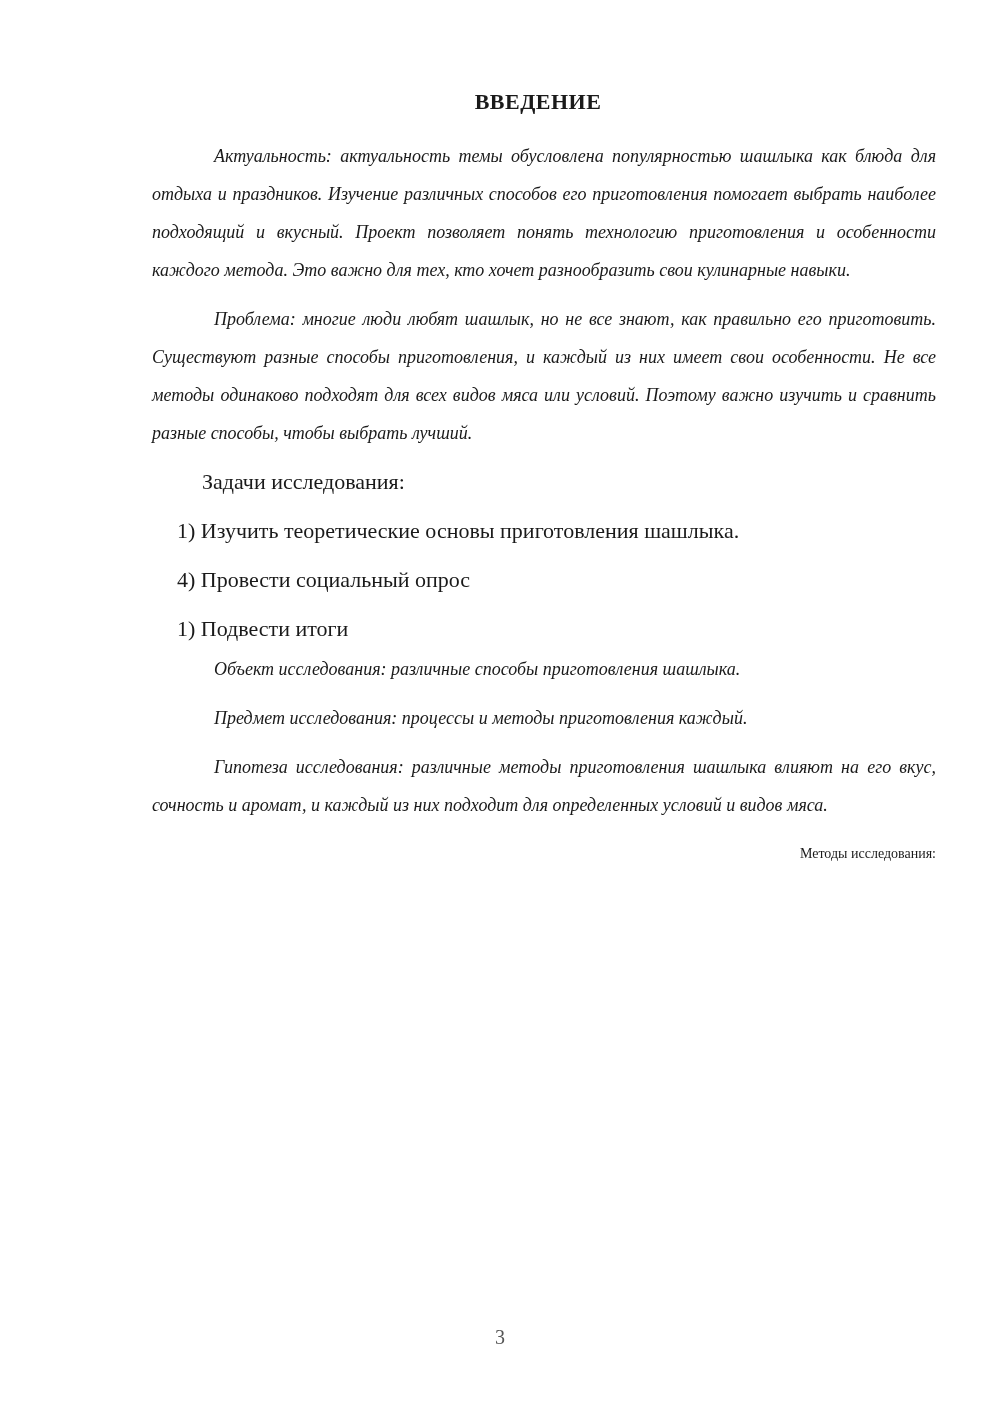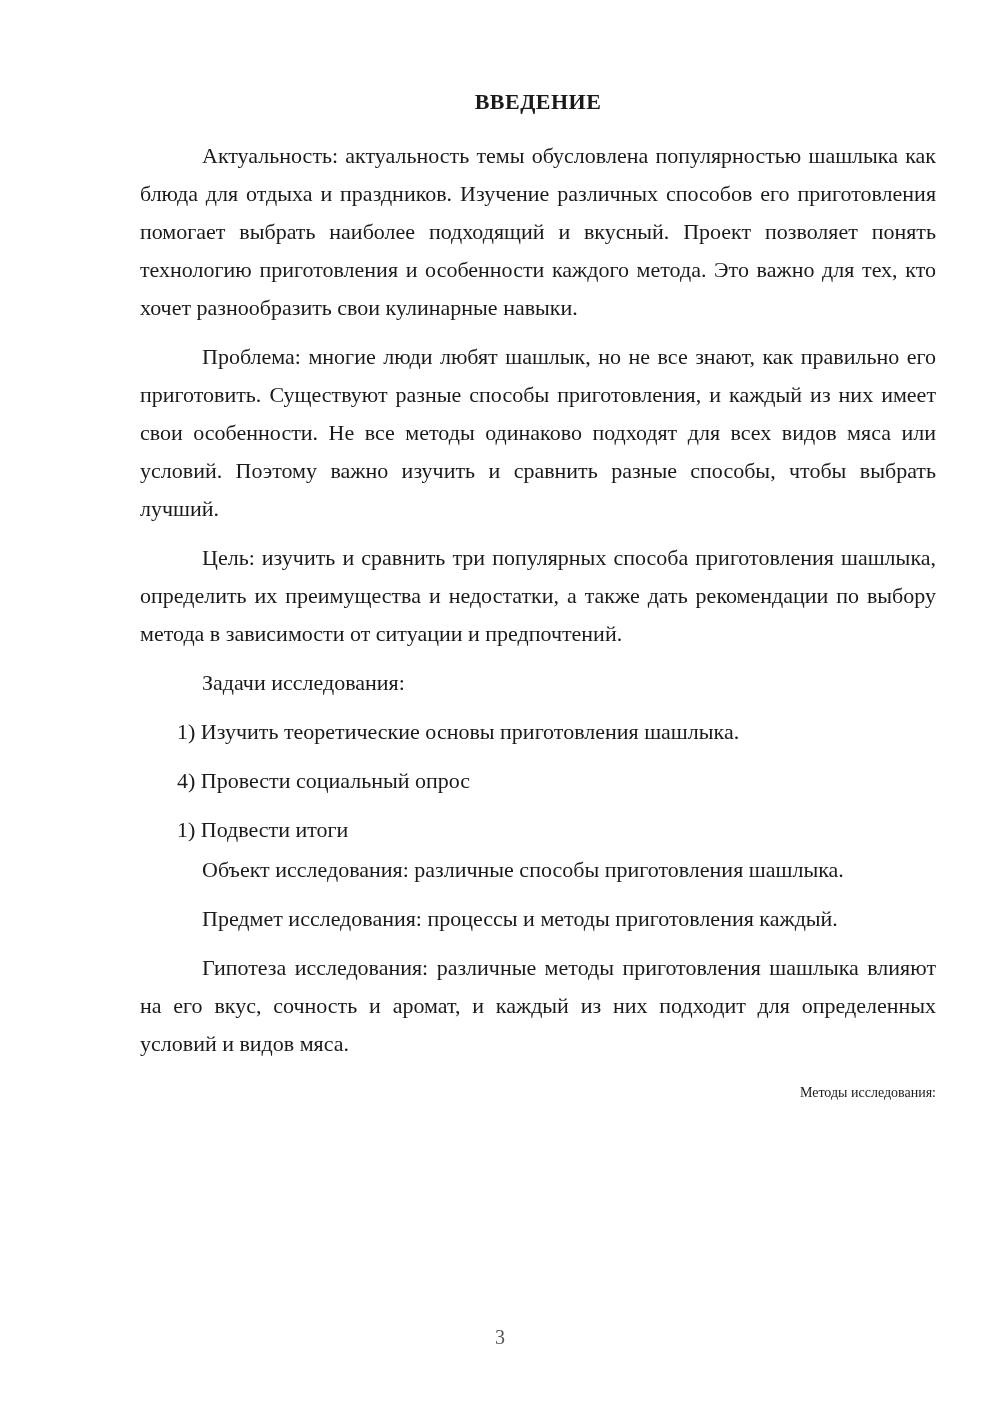--- a/index.html
+++ b/index.html
@@ -26,27 +26,28 @@
   }
   .doc-title {
     text-align: center;
     font-weight: bold;
     font-size: 22px;
     letter-spacing: 0.5px;
     margin: 0 0 20px 0;
     line-height: 1.3;
   }
   .para {
-    margin: 0 0 0 0;
+    margin: 0 0 0 12px;
     text-align: justify;
     text-justify: inter-word;
-    font-size: 22px;
+    font-size: 18px;
     line-height: 38px;
     text-indent: 62px;
     hyphens: none;
+    font-style: italic;
   }
   .para + .para {
     margin-top: 11px;
   }
   .sublabel {
     margin: 11px 0 0 0;
     text-align: left;
     font-size: 22px;
     line-height: 38px;
     text-indent: 62px;
@@ -88,21 +89,20 @@
 <div class="page">
 
   <div class="content">
 
     <h1 class="doc-title">ВВЕДЕНИЕ</h1>
 
     <p class="para">Актуальность: актуальность темы обусловлена популярностью шашлыка как блюда для отдыха и праздников. Изучение различных способов его приготовления помогает выбрать наиболее подходящий и вкусный. Проект позволяет понять технологию приготовления и особенности каждого метода. Это важно для тех, кто хочет разнообразить свои кулинарные навыки.</p>
 
     <p class="para">Проблема: многие люди любят шашлык, но не все знают, как правильно его приготовить. Существуют разные способы приготовления, и каждый из них имеет свои особенности. Не все методы одинаково подходят для всех видов мяса или условий. Поэтому важно изучить и сравнить разные способы, чтобы выбрать лучший.</p>
 
-    <p class="para">Цель: изучить и сравнить три популярных способа приготовления шашлыка, определить их преимущества и недостатки, а также дать рекомендации по выбору метода в зависимости от ситуации и предпочтений.</p>
 
     <p class="sublabel">Задачи исследования:</p>
 
     <ul class="list">
       <li class="list-item">1) Изучить теоретические основы приготовления шашлыка.</li>
       <li class="list-item">4) Провести социальный опрос</li>
       <li class="list-item">1) Подвести итоги</li>
     </ul>
 
     <p class="para">Объект исследования: различные способы приготовления шашлыка.</p>

